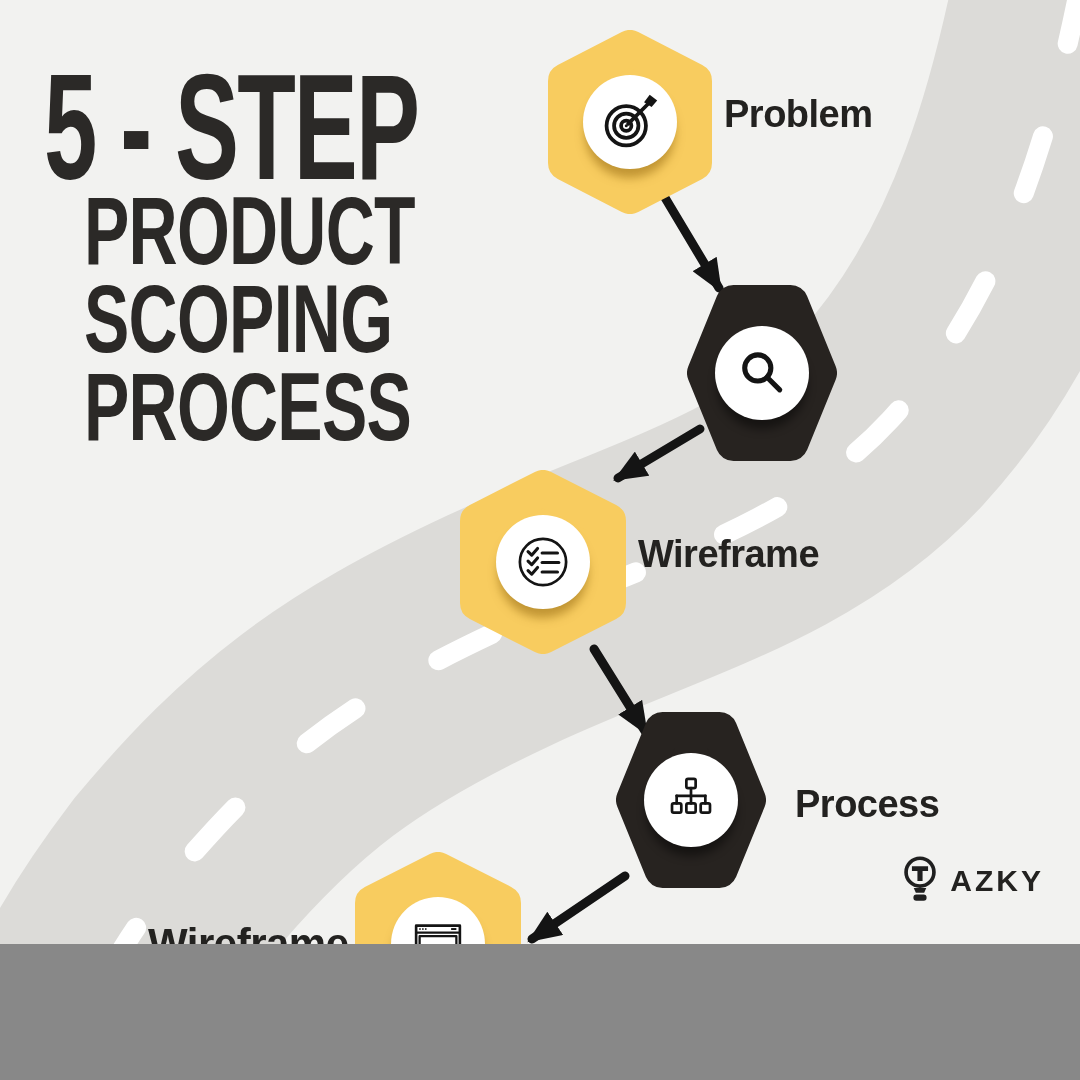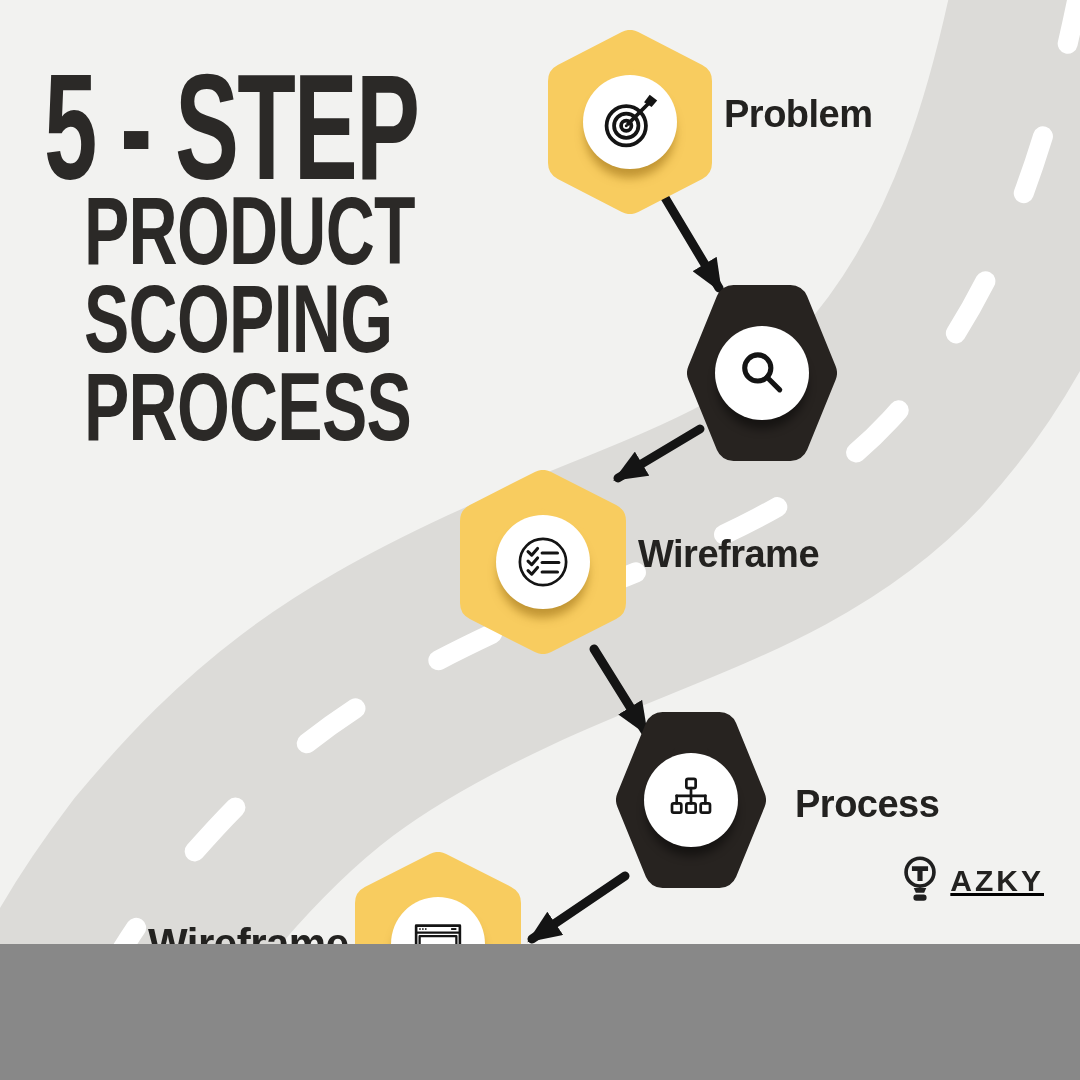--- a/index.html
+++ b/index.html
@@ -30,21 +30,21 @@
     display:flex;align-items:center;justify-content:center;}
   .circle.on-yellow{box-shadow:0 11px 10px -2px rgba(140,95,10,0.5);}
   .circle.on-black{box-shadow:0 11px 10px -2px rgba(0,0,0,0.45);}
   .icon{stroke:var(--icon);fill:none;stroke-linecap:round;stroke-linejoin:round;}
   
   .steplabel{position:absolute;color:var(--label);font-weight:700;font-size:38px;
     letter-spacing:-0.5px;white-space:nowrap;}
   
   .arrow-line{stroke:var(--arrow);stroke-width:9px;stroke-linecap:round;}
   
-  .brand{position:absolute;right:36px;bottom:34px;display:flex;align-items:center;gap:8px;text-decoration:underline;}
+  .brand{position:absolute;right:36px;bottom:34px;display:flex;align-items:center;gap:8px;}
   .brand-name{color:var(--label);font-weight:700;font-size:30px;letter-spacing:3px;}
 </style>
 </head>
 <body>
 
 <div class="canvas">
 
   <svg class="layer" width="1080" height="1080" viewBox="0 0 1080 1080">
     <path class="road-path" d="M 1092 -80 C 1060 110 1010 290 890 420 C 790 528 650 560 500 630 C 350 700 272 758 172 878 C 92 983 62 1055 48 1140"></path>
     <path class="road-dashes" d="M 1092 -80 C 1060 110 1010 290 890 420 C 790 528 650 560 500 630 C 350 700 272 758 172 878 C 92 983 62 1055 48 1140"></path>

